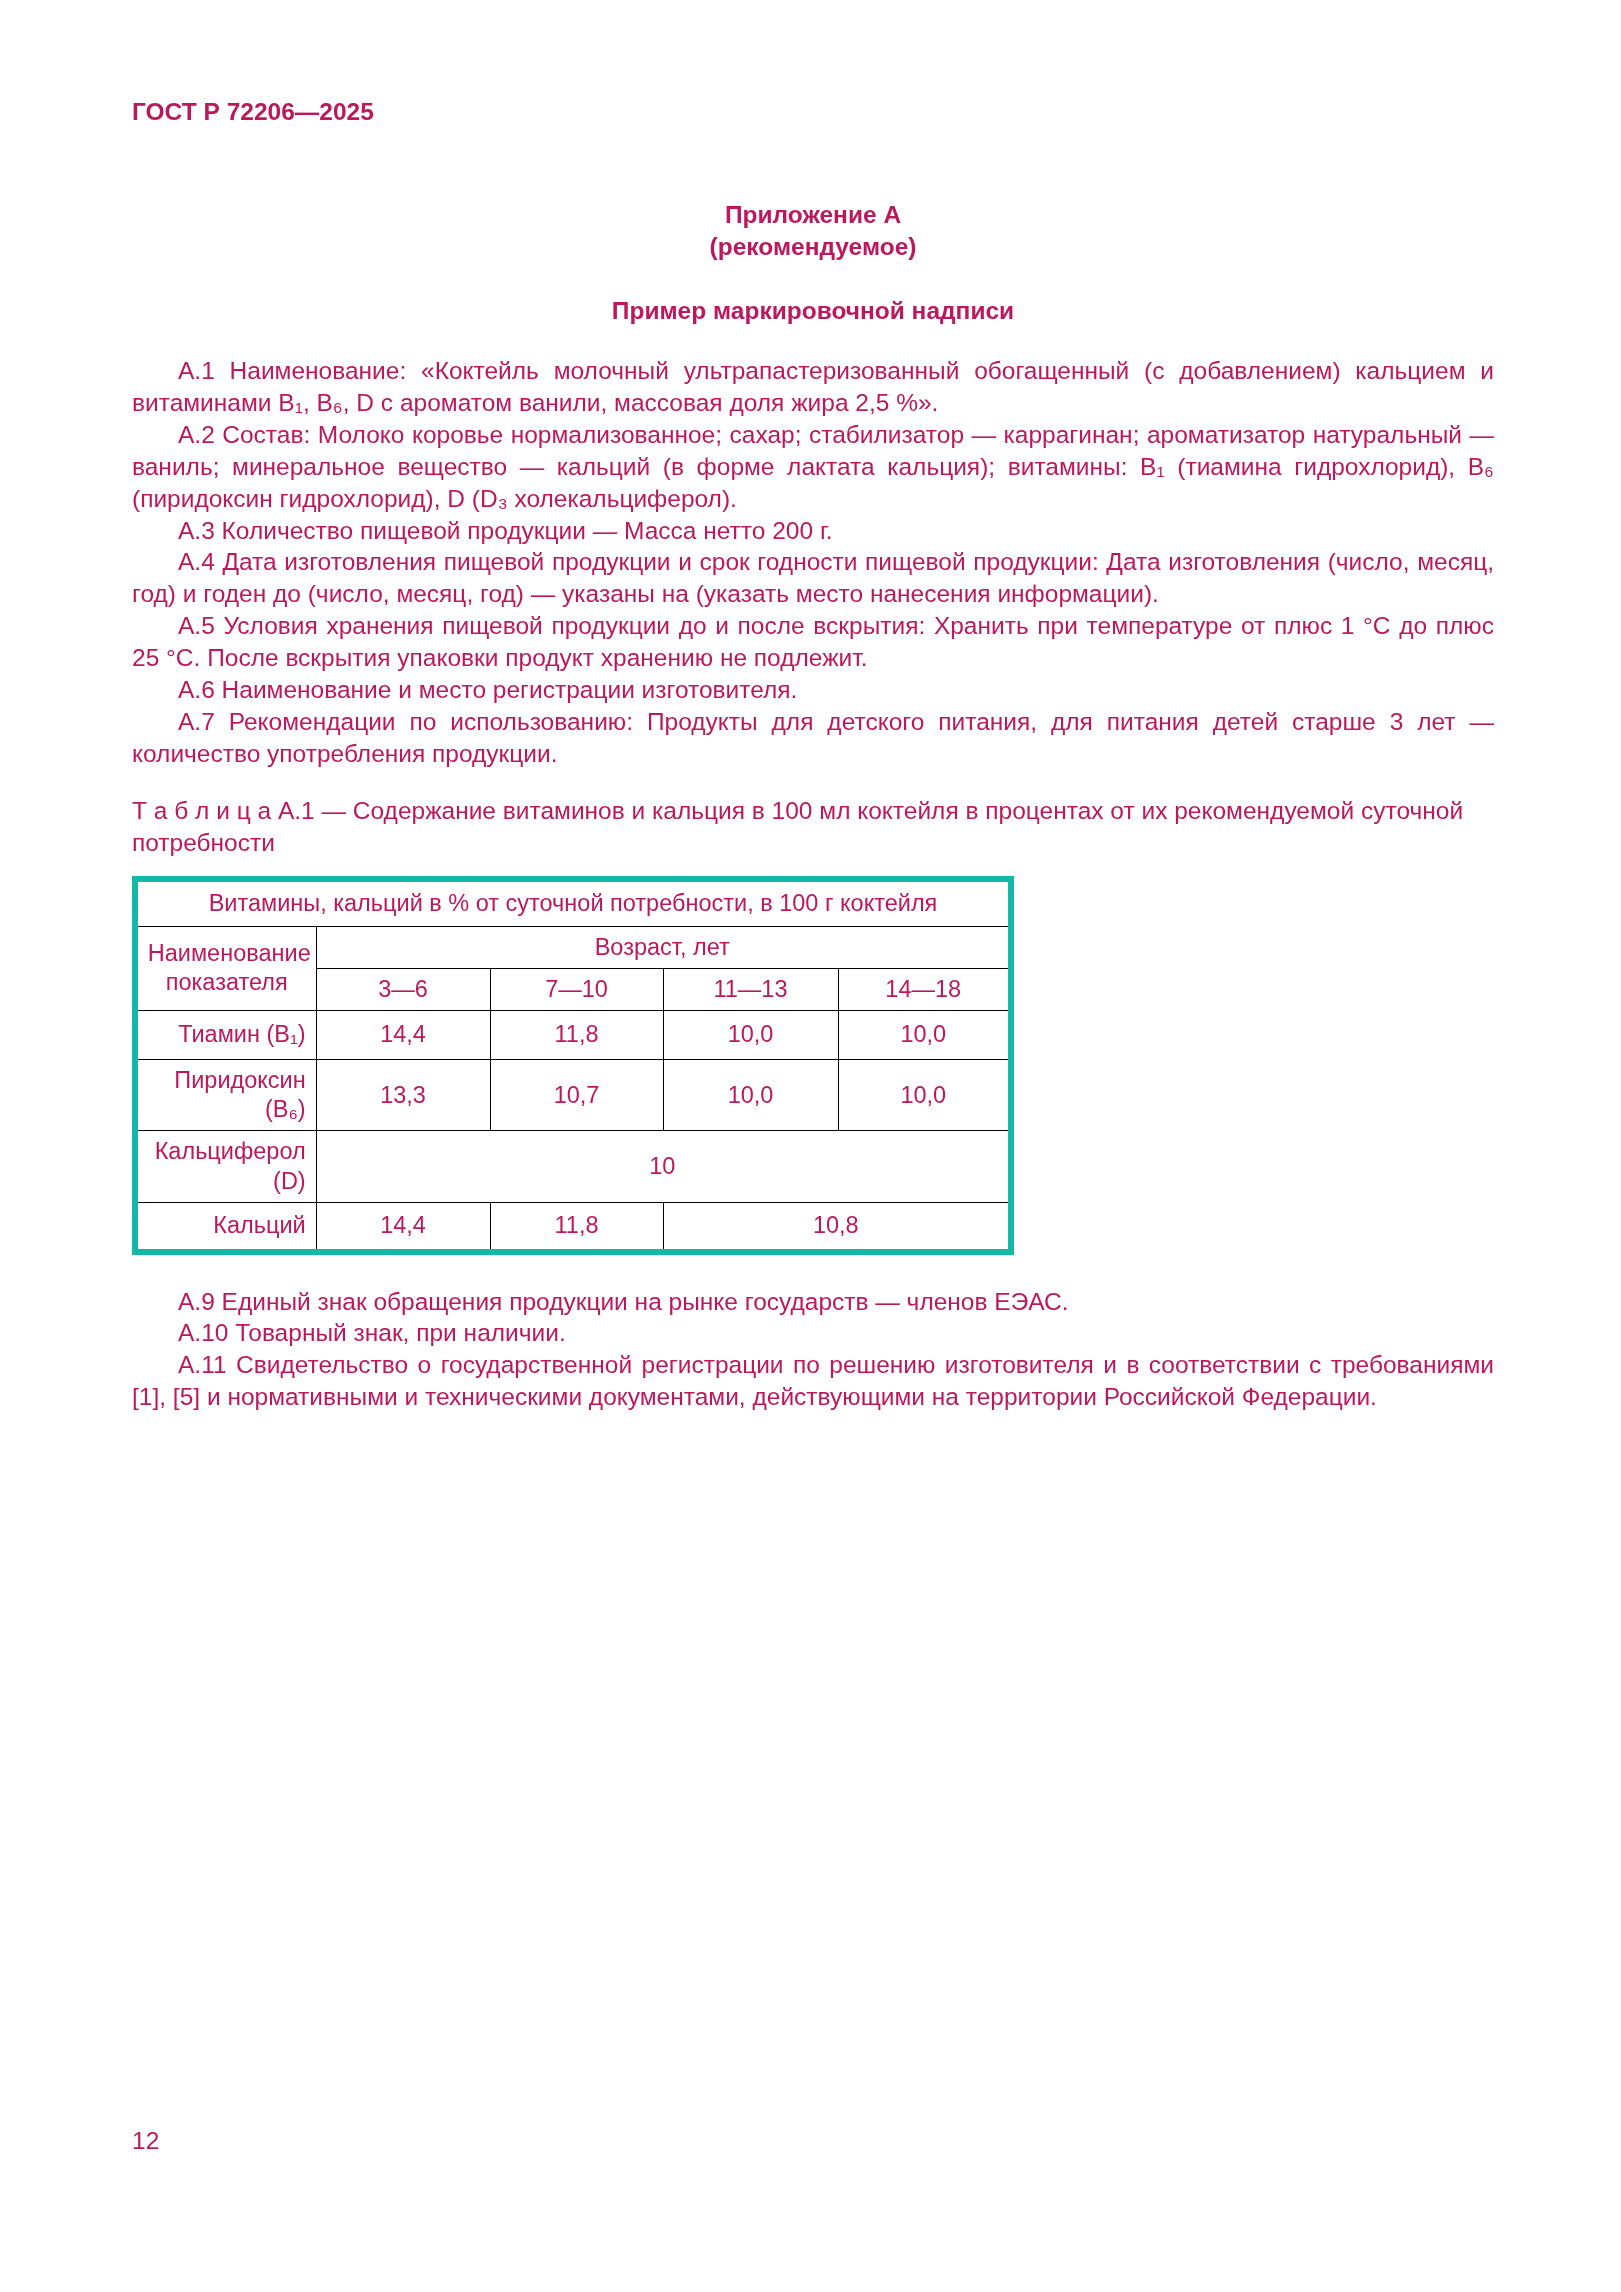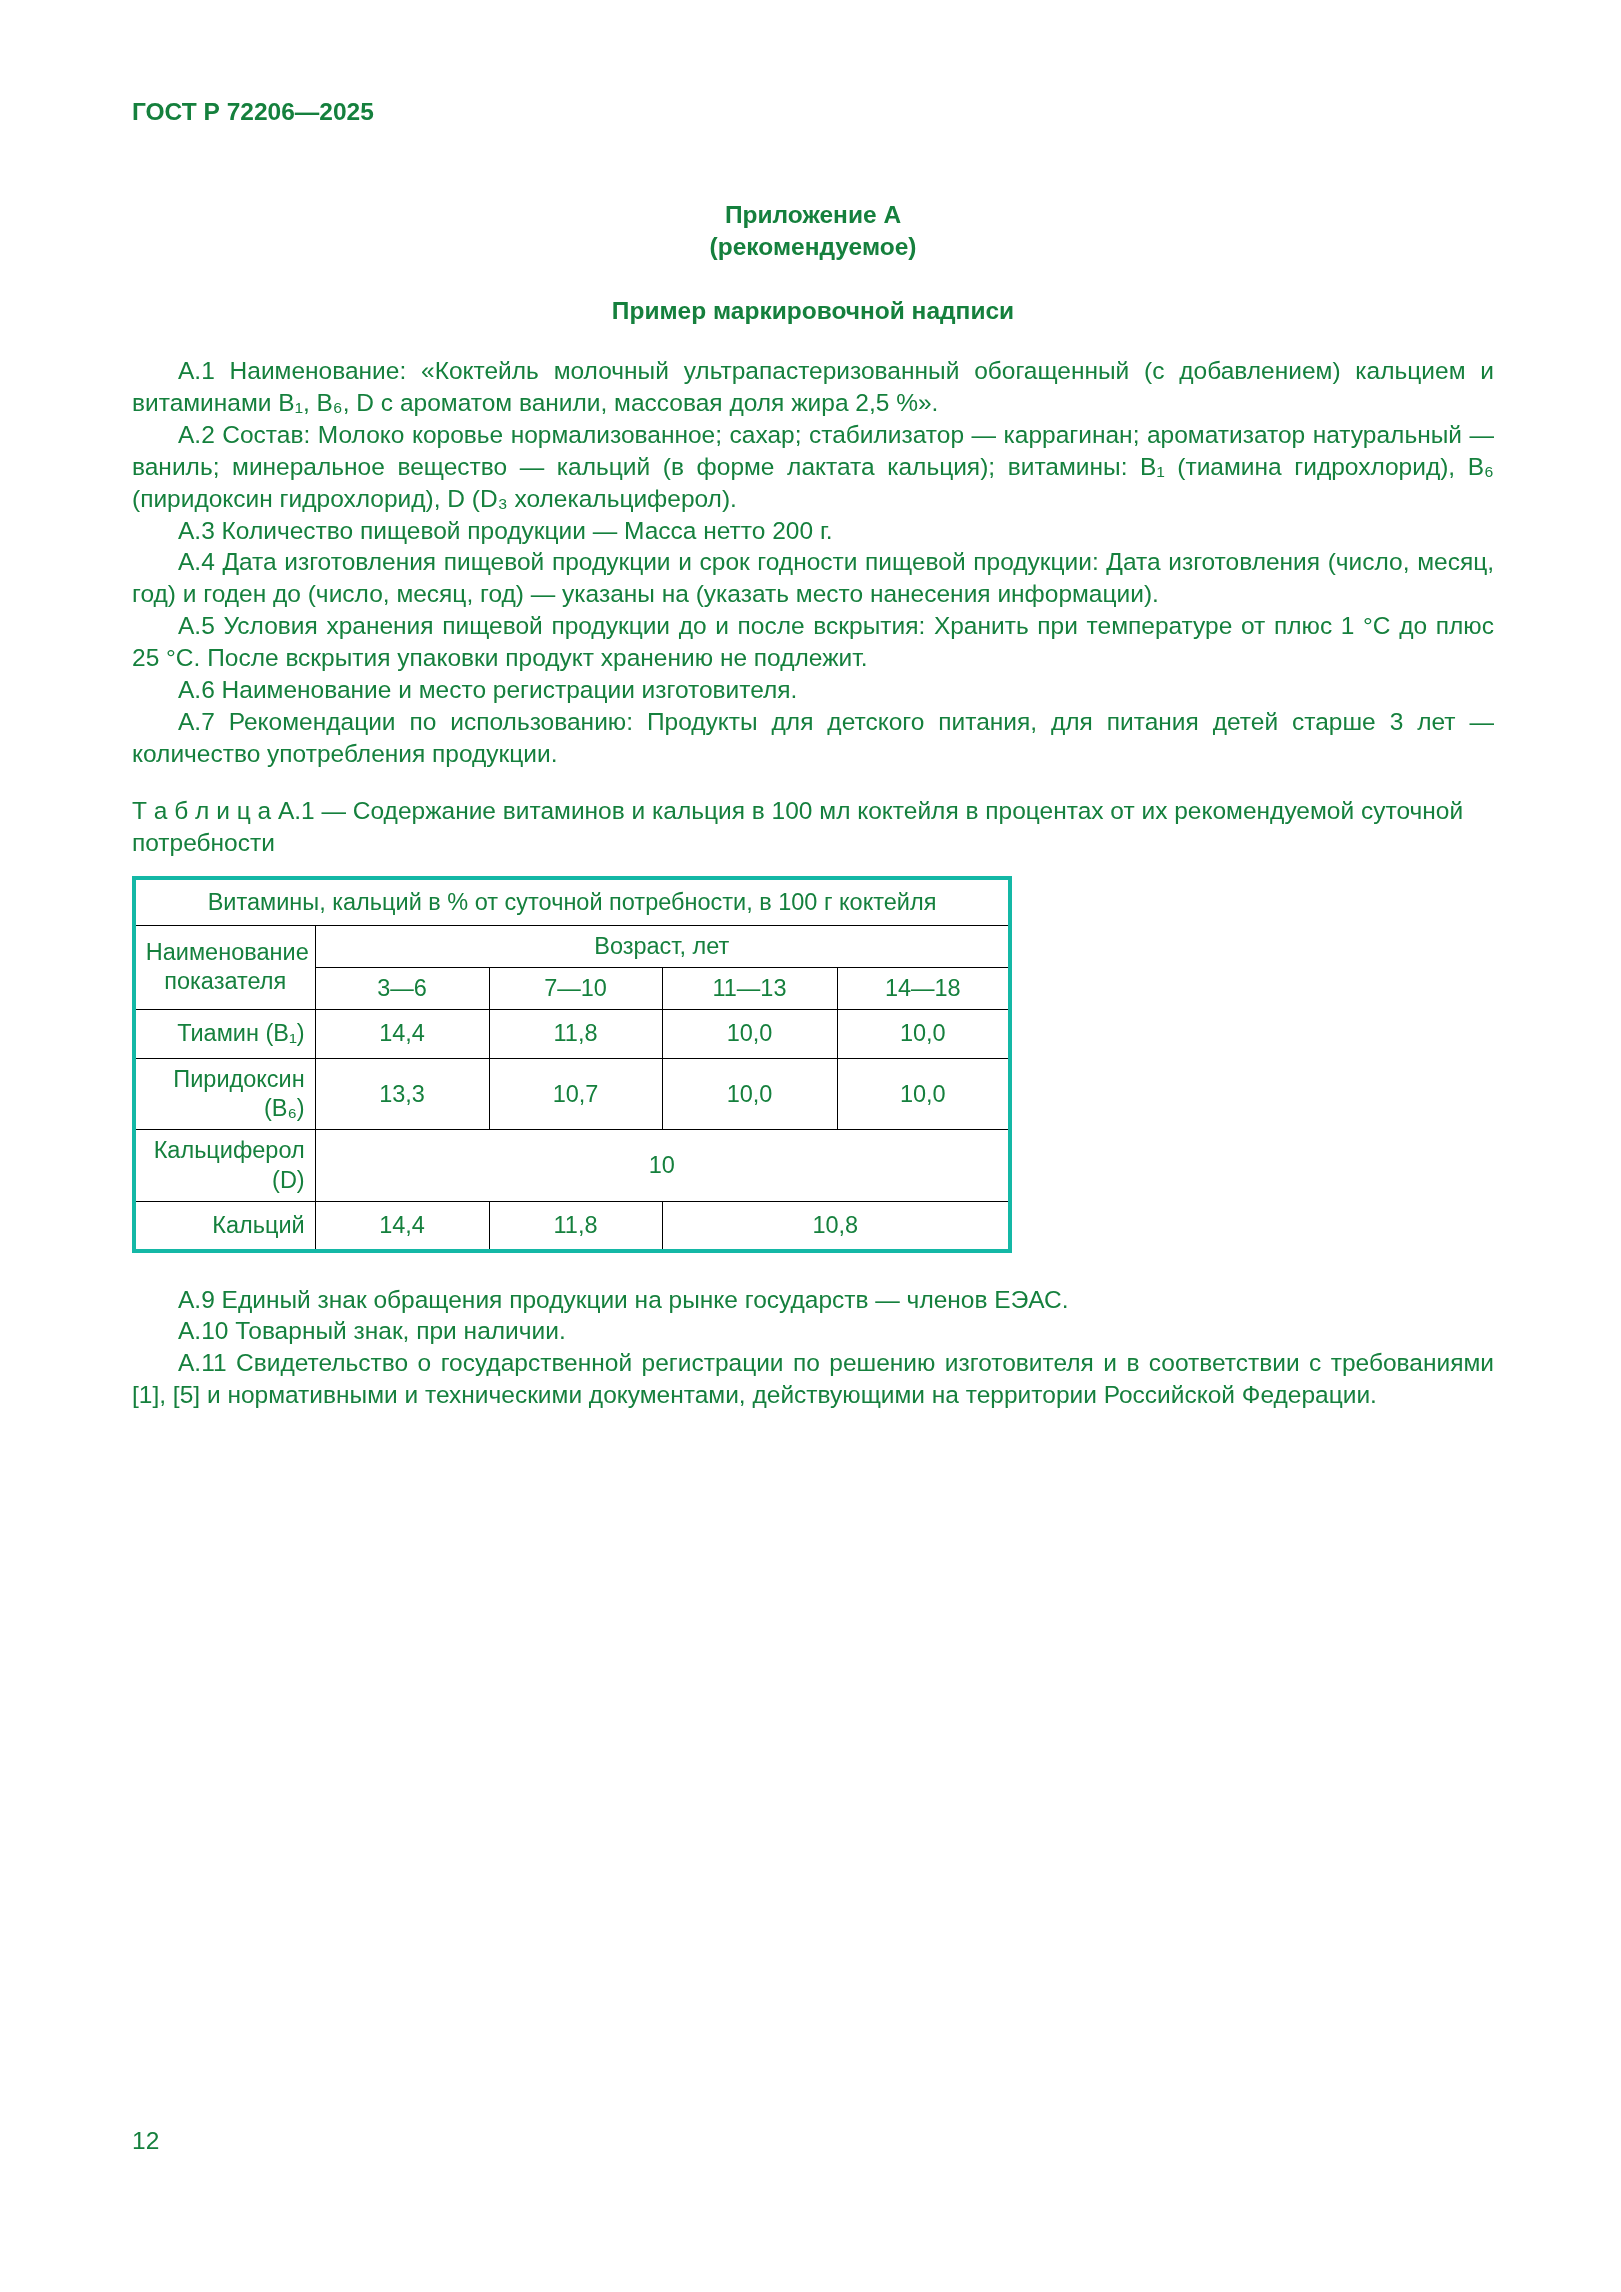--- a/index.html
+++ b/index.html
@@ -2,21 +2,21 @@
 <html lang="ru"><head>
 <meta charset="utf-8">
 <style>
   * { margin: 0; padding: 0; box-sizing: border-box; }
   html, body { background: #ffffff; }
   .page {
     position: relative;
     width: 1621px;
     height: 2293px;
     background: #ffffff;
-    color: #15803d;
+    color: #be185d;
     font-family: "Liberation Sans", "DejaVu Sans", sans-serif;
     font-size: 24.5px;
     line-height: 1.3;
     padding: 96px 127px 0 132px;
     overflow: hidden;
   }
   .doc-code {
     font-weight: bold;
     margin-bottom: 71px;
   }
@@ -33,21 +33,21 @@
   .no-indent { text-indent: 0; }
   .table-caption {
     margin-top: 25.5px;
     margin-bottom: 17.6px;
     text-align: left;
   }
   table.gost {
     border-collapse: collapse;
     table-layout: fixed;
     width: 878px;
-    border: 4px solid #14b8a6;
+    border: 6px solid #14b8a6;
     margin-bottom: 1px;
   }
   table.gost td {
     border: 1px solid #000;
     vertical-align: middle;
     font-size: 23.5px;
     line-height: 1.25;
     padding: 5.9px 9.8px;
   }
   td.t-top {

